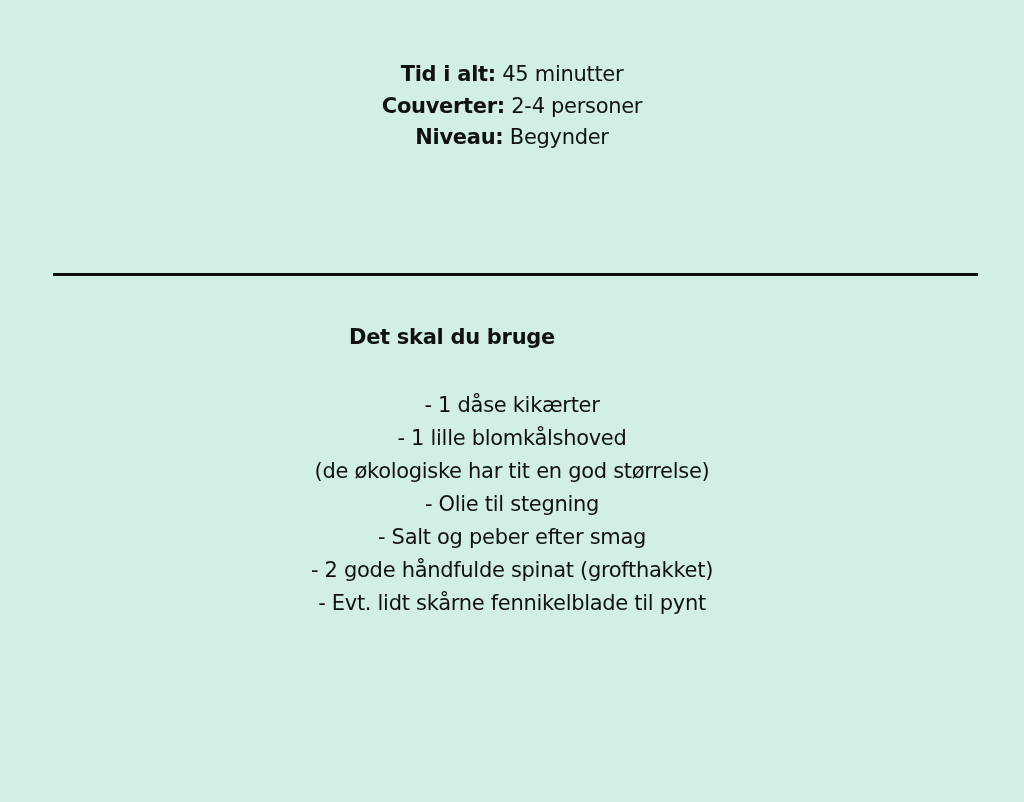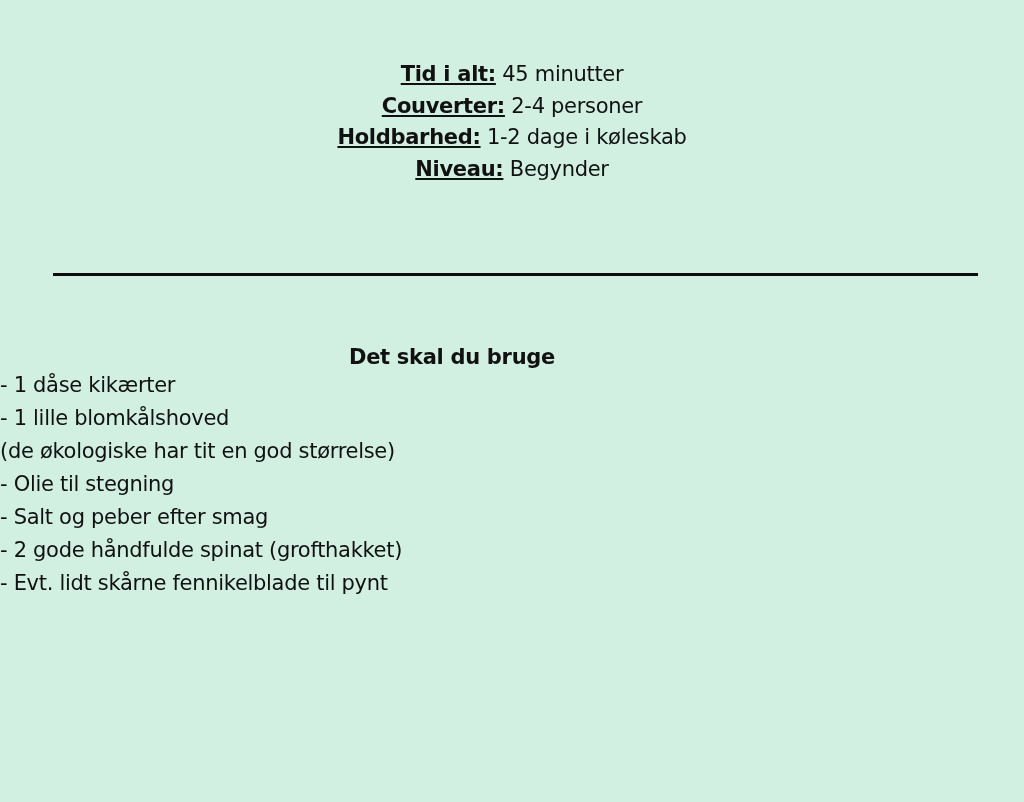--- a/index.html
+++ b/index.html
@@ -20,67 +20,61 @@
       top: 59px;
       left: 0;
       width: 1024px;
       text-align: center;
       font-size: 21px;
       line-height: 31.5px;
       letter-spacing: -0.3px;
     }
     .meta .row b {
       font-weight: bold;
-      text-decoration: underline;
     }
     .divider {
       position: absolute;
       left: 53px;
       top: 273px;
       width: 925px;
       height: 3px;
       background: #0c0f0d;
     }
     .section-title {
       position: absolute;
       top: 325px;
       left: 0;
       width: 904px;
       text-align: center;
       font-size: 21px;
       font-weight: bold;
       letter-spacing: -0.3px;
-      margin-top: 20px;
     }
     .ingredients {
       position: absolute;
-      top: 369px;
+      top: 389px;
       left: 0;
       width: 1024px;
-      text-align: left;
+      text-align: center;
       font-size: 21px;
       line-height: 33px;
       letter-spacing: -0.3px;
     }
   </style>
 </head>
 <body>
 
 <div class="meta">
   <div class="row">
     <b>Tid i alt:</b>
     <span>45 minutter</span>
   </div>
   <div class="row">
     <b>Couverter:</b>
     <span>2-4 personer</span>
-  </div>
-  <div class="row">
-    <b>Holdbarhed:</b>
-    <span>1-2 dage i køleskab</span>
   </div>
   <div class="row">
     <b>Niveau:</b>
     <span>Begynder</span>
   </div>
 </div>
 
 <div class="divider"></div>
 
 <div class="section-title">Det skal du bruge</div>

